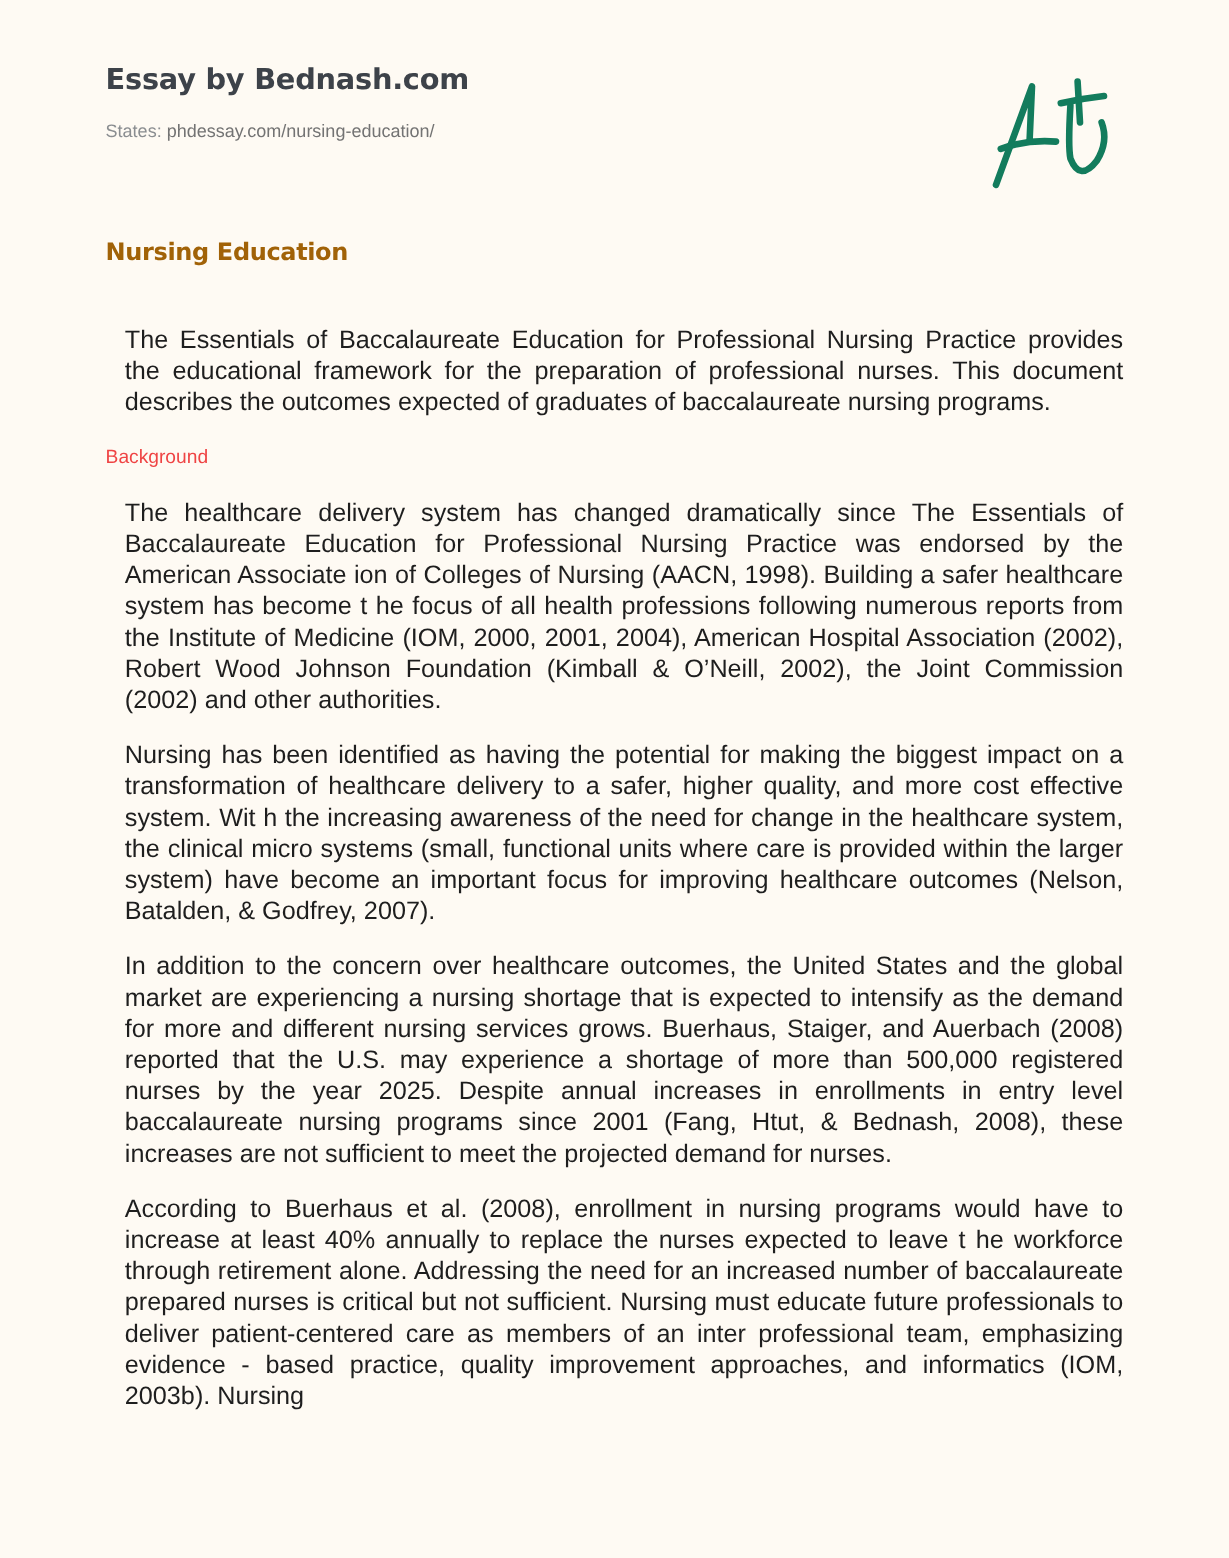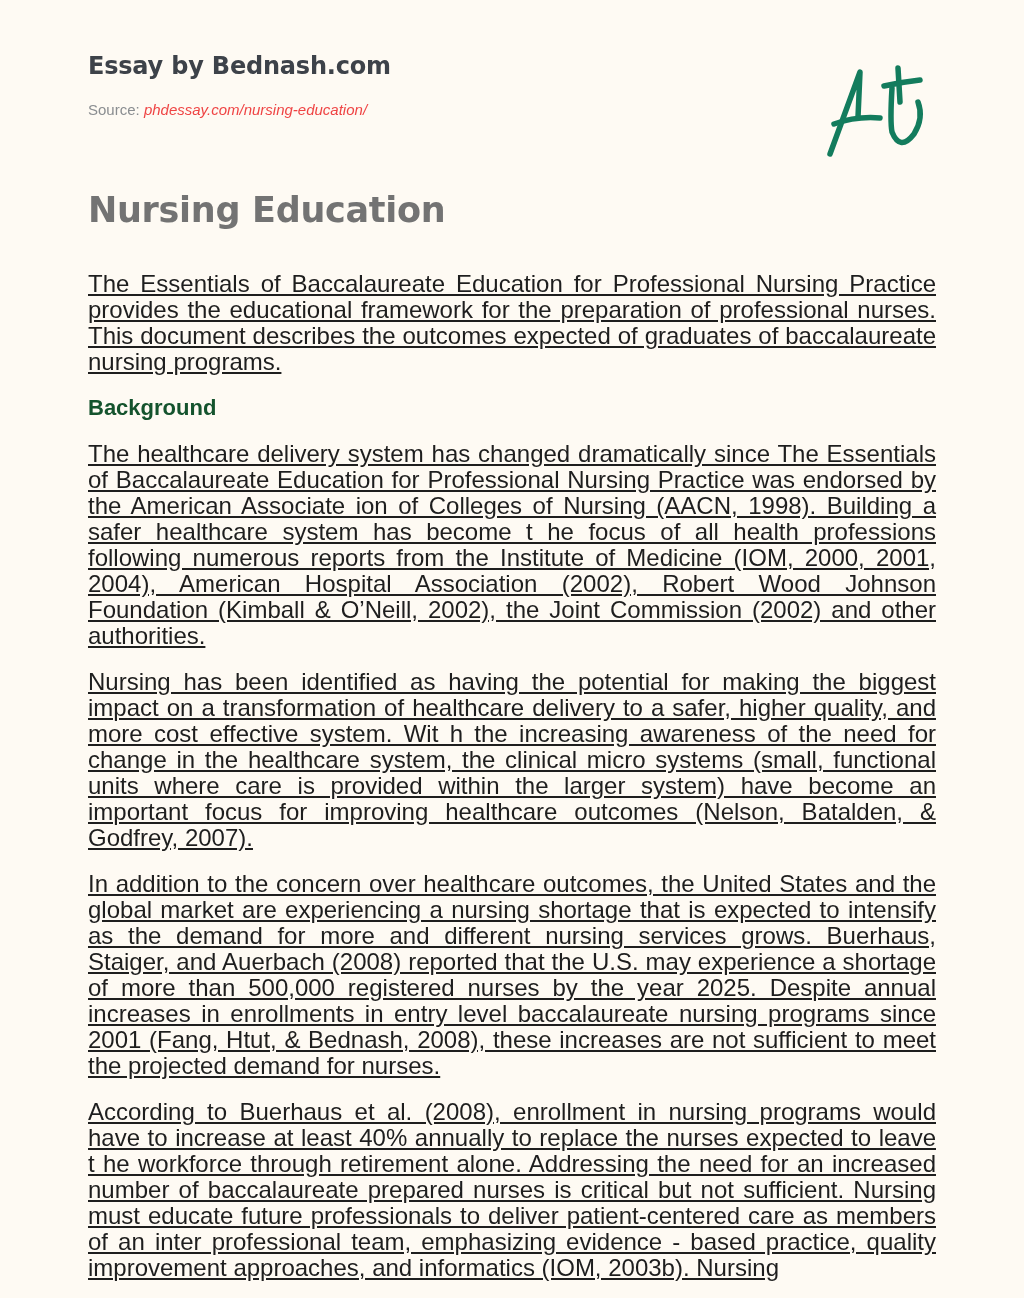--- a/index.html
+++ b/index.html
@@ -29,72 +29,70 @@
       margin: 0;
       line-height: 32px;
     }
     .source-line {
       margin-top: 18px;
       font-size: 15px;
       line-height: 20px;
       color: #8a8d90;
     }
     .source-line a {
-      color: #ef4444;
+      color: #737373;
       text-decoration: none;
-      font-style: italic;
     }
     .logo {
       position: absolute;
       left: 822px;
       top: 62px;
       width: 110px;
       height: 100px;
     }
     .page-title {
       position: absolute;
       left: 88px;
       top: 190px;
       margin: 0;
       font-family: "DejaVu Sans", sans-serif;
-      font-size: 35px;
+      font-size: 20px;
       font-weight: bold;
-      color: #737373;
+      color: #a16207;
       letter-spacing: -0.3px;
       line-height: 40px;
     }
     .content {
       position: absolute;
       left: 88px;
       top: 271px;
       width: 848px;
     }
     .content p {
-      margin: 0 0 20px 0;
-      font-size: 24px;
+      margin: 0 0 20px 16px;
+      font-size: 21px;
       line-height: 26px;
       text-align: justify;
       color: #1e1e1e;
-      text-decoration: underline;
     }
     .content h3 {
       margin: 0 0 20px 0;
-      font-size: 22px;
-      font-weight: bold;
+      font-size: 16px;
+      font-weight: normal;
       line-height: 26px;
-      color: #14532d;
+      color: #ef4444;
     }
   </style>
 </head>
 <body>
 
 <div class="header">
   <h2 class="site-title">Essay by Bednash.com</h2>
   <div class="source-line">
-    <span>Source: </span><a>phdessay.com/nursing-education/</a>
+    <span>States: </span><a>phdessay.com/nursing-education/</a>
   </div>
 </div>
 
 <div class="logo">
   <svg width="110" height="100" viewBox="0 0 110 100" fill="none" stroke="#137c5d" stroke-width="5.5" stroke-linecap="round" stroke-linejoin="round">
     <path d="M8 92 L38 10 L36 55"></path>
     <path d="M12 62 Q34 54 58 56"></path>
     <path d="M70 26 Q68 60 70 70 Q78 90 92 72 Q102 56 96 40"></path>
     <path d="M76 6 L78 40"></path>
     <path d="M62 24 Q80 20 98 18"></path>

